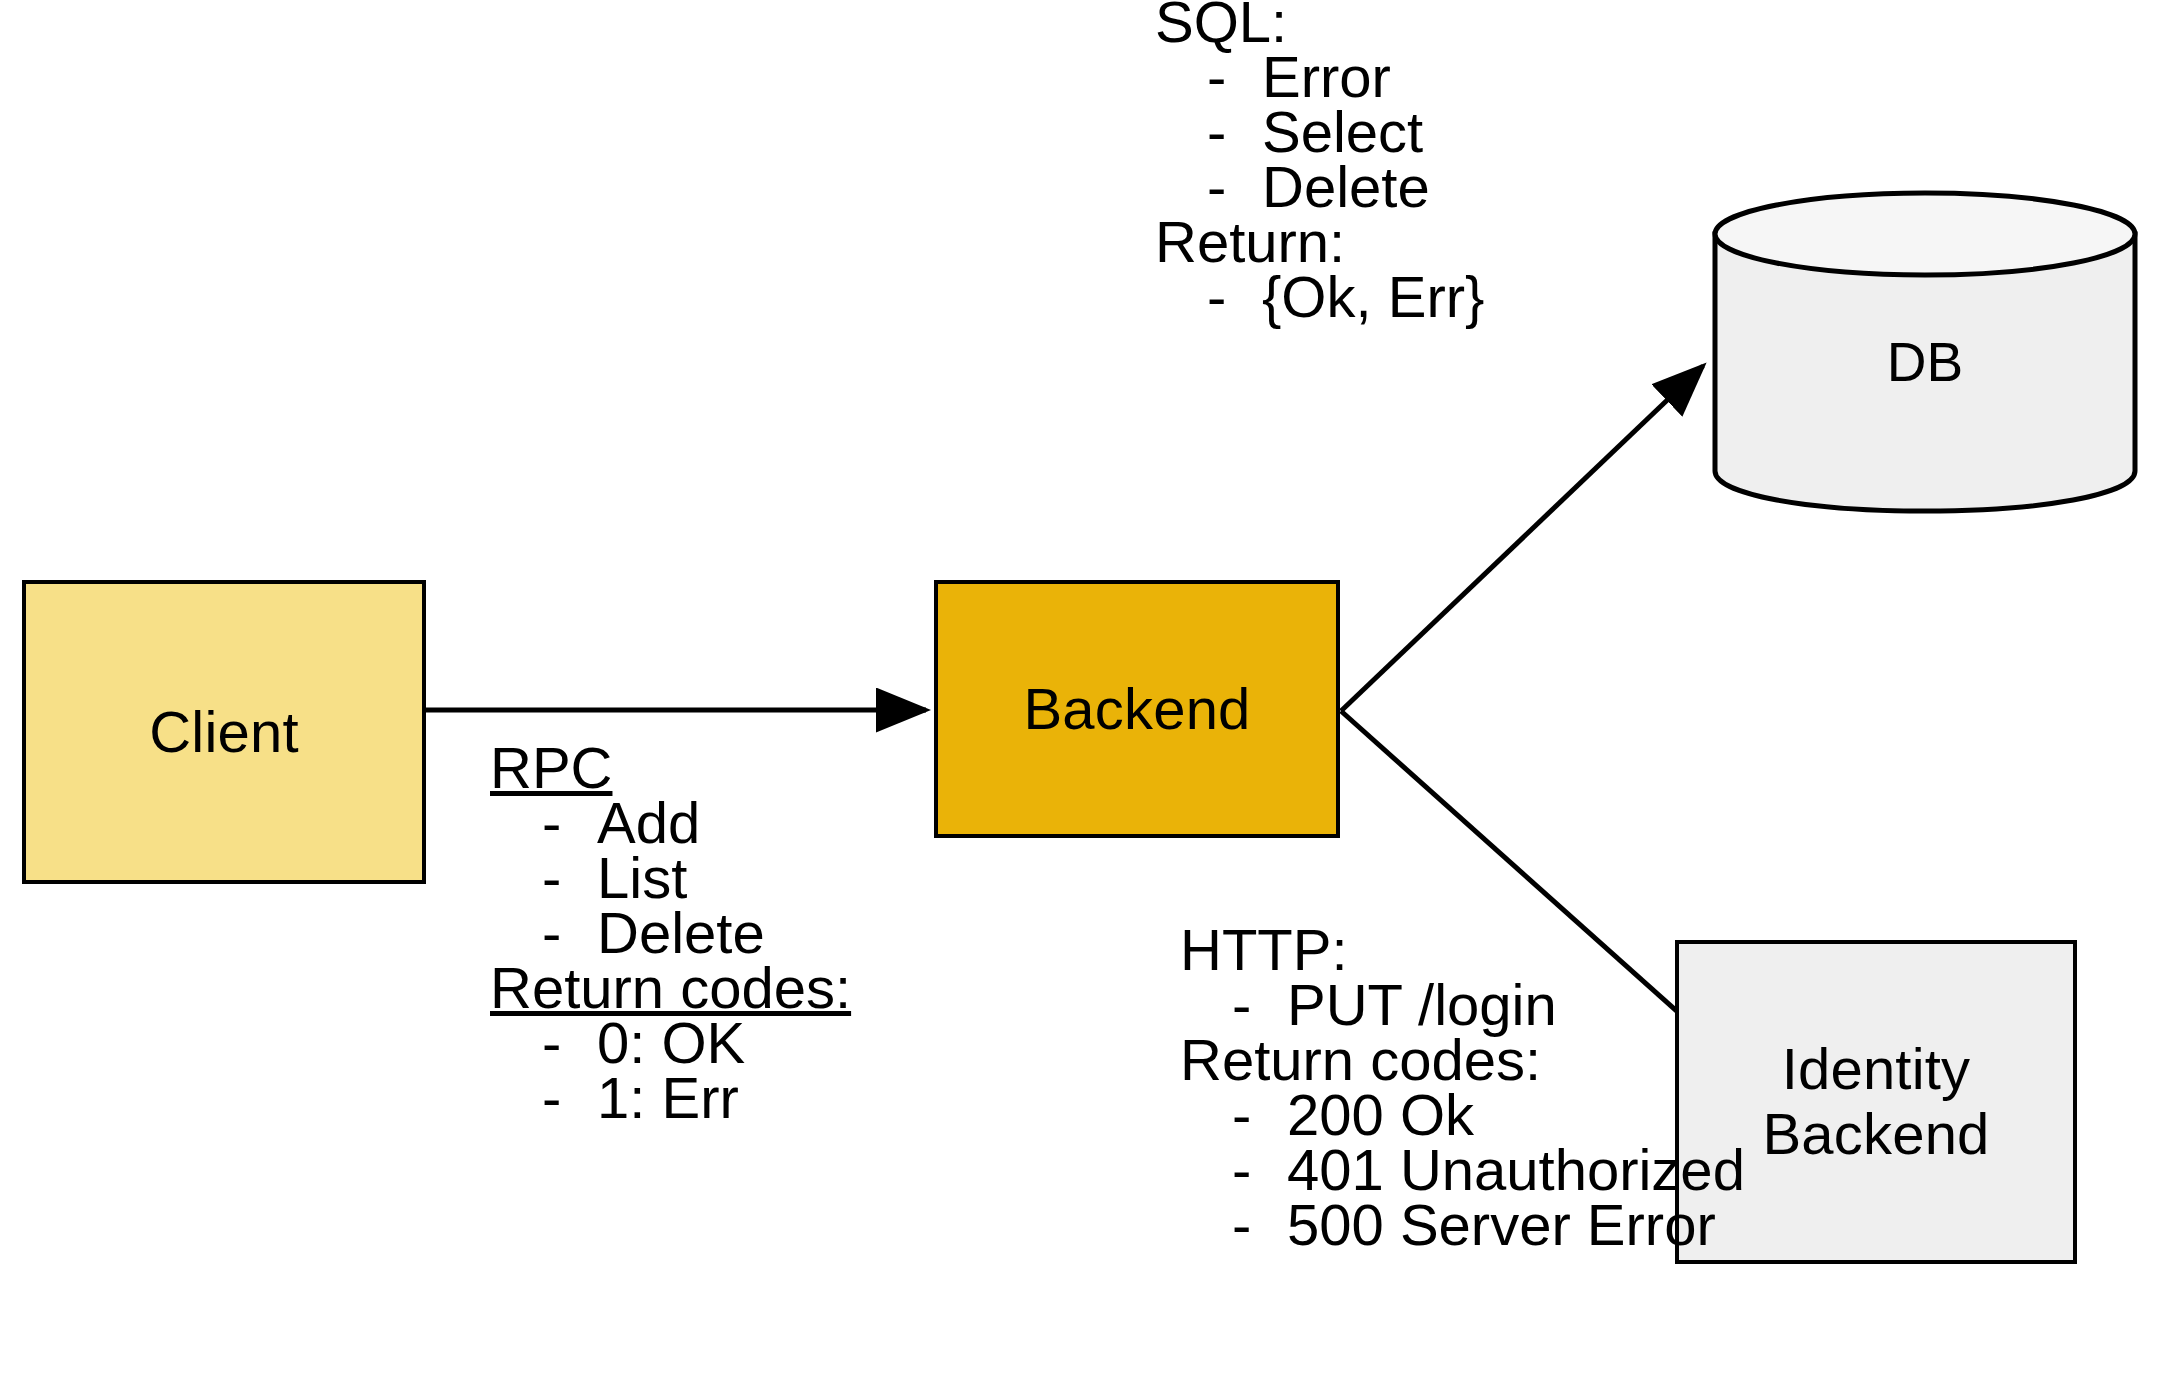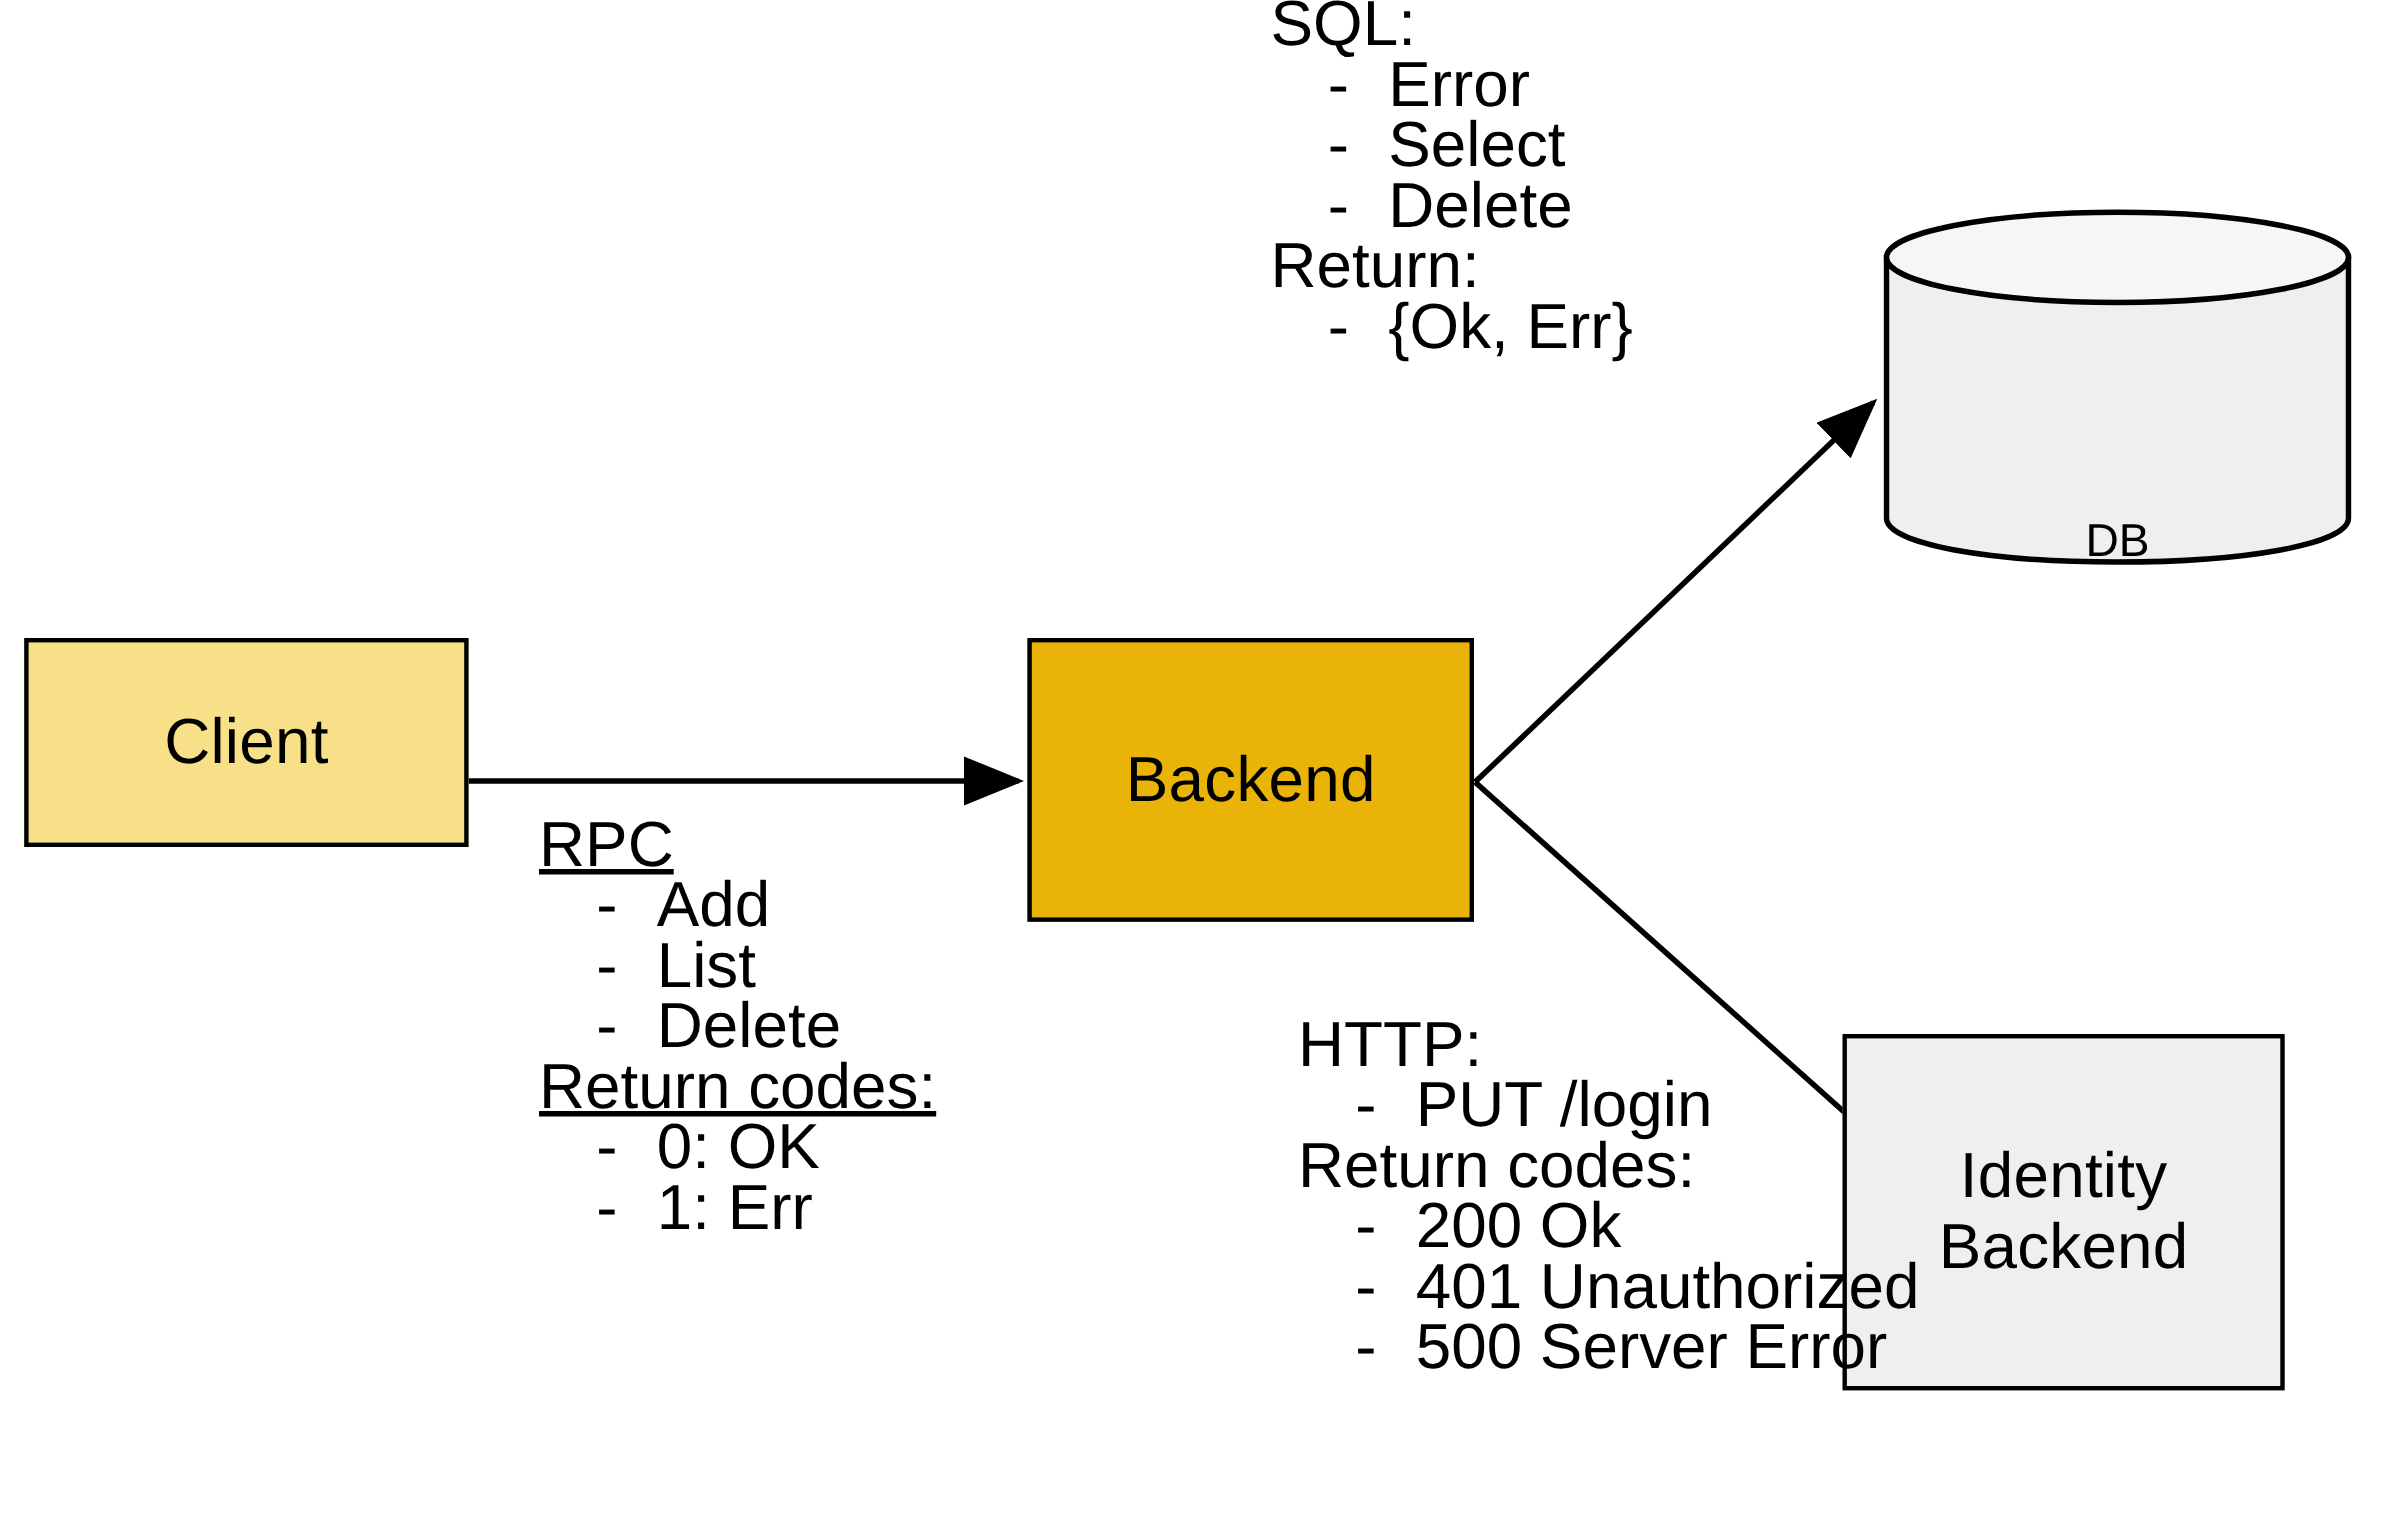--- a/index.html
+++ b/index.html
@@ -41,21 +41,21 @@
     text-align: center;
     border: 4px solid #000000;
     font-size: 58px;
     line-height: 1.12;
     letter-spacing: 0.2px;
   }
   .node-client {
     left: 22px;
     top: 580px;
     width: 404px;
-    height: 190px;
+    height: 304px;
   }
   .node-backend {
     left: 934px;
     top: 580px;
     width: 406px;
     height: 258px;
   }
   .node-idp {
     left: 1675px;
     top: 940px;
@@ -78,23 +78,23 @@
     width: 100%;
     height: 100%;
   }
   .node-db .db-label {
     position: absolute;
     left: 0;
     top: 0;
     width: 100%;
     height: 100%;
     display: flex;
-    align-items: flex-end;
+    align-items: center;
     justify-content: center;
-    font-size: 42px;
+    font-size: 55px;
     padding-top: 18px;
     box-sizing: border-box;
   }
 
   
   .annot {
     position: absolute;
     font-size: 58px;
     line-height: 55px;
     white-space: nowrap;

